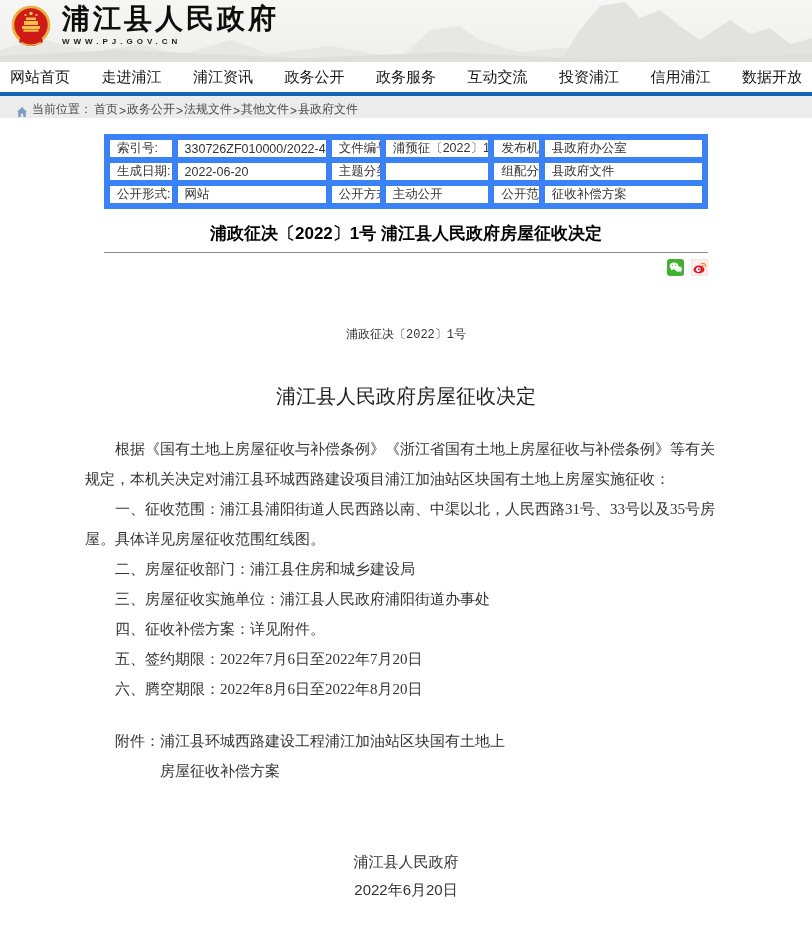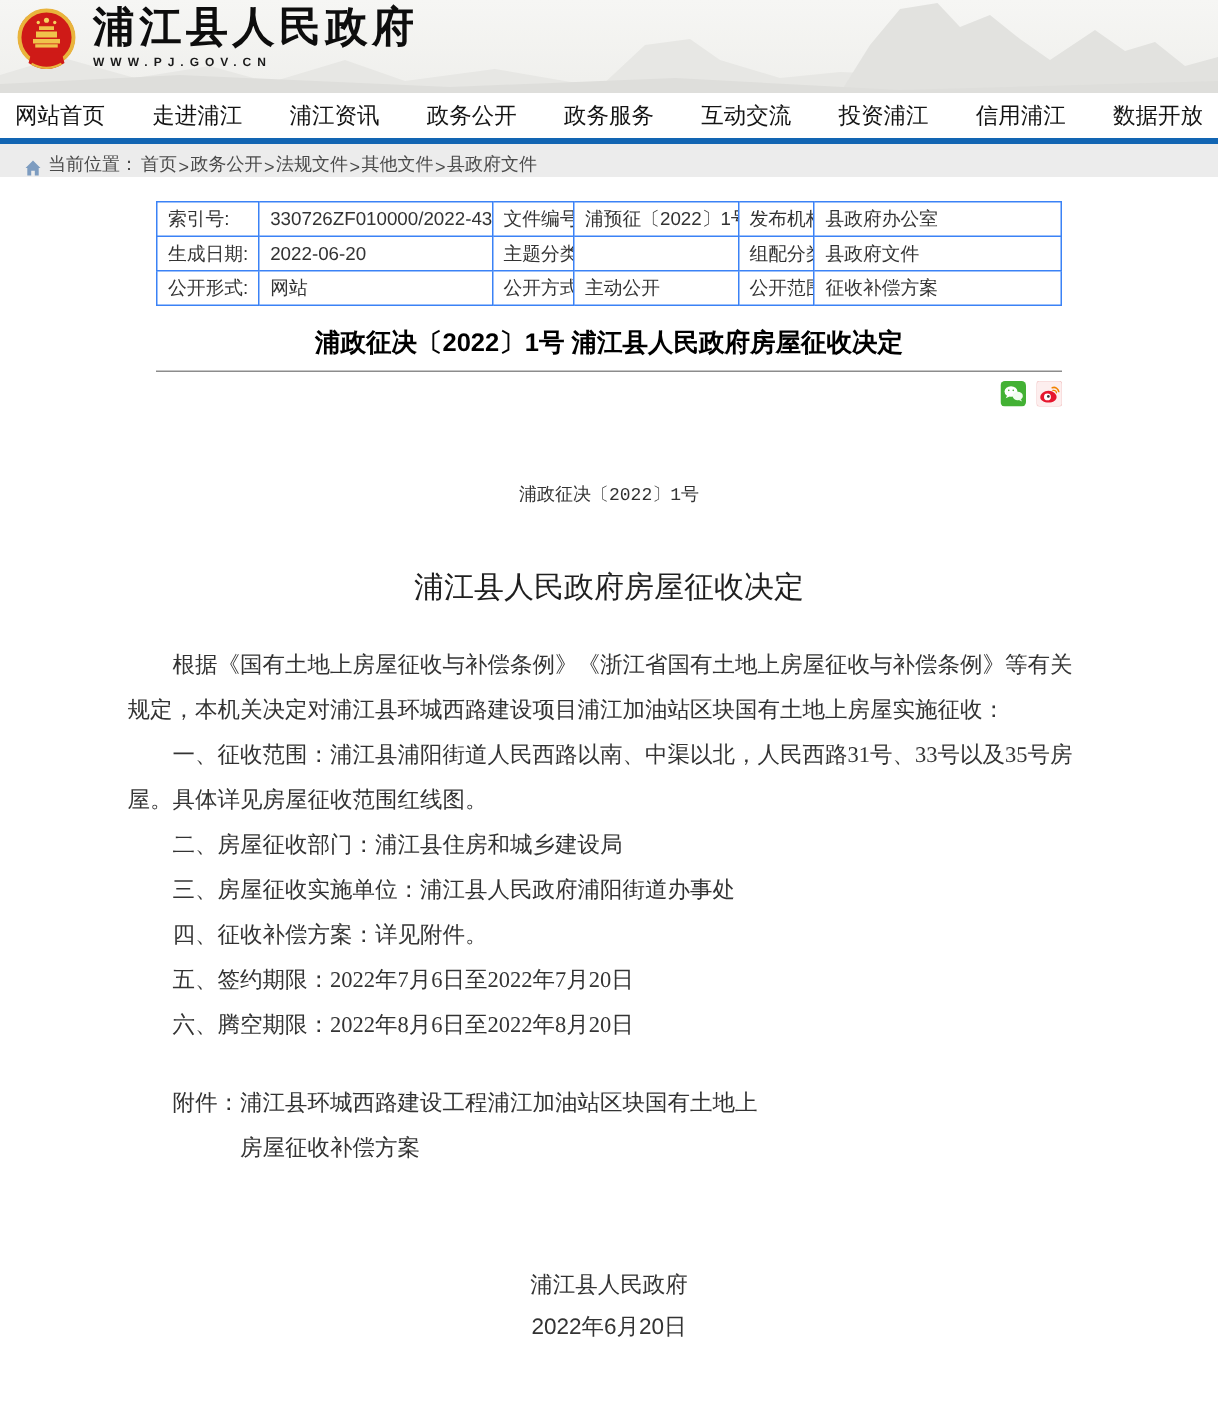--- a/index.html
+++ b/index.html
@@ -27,21 +27,21 @@
   .breadcrumb { height:22px; background:#ececec; display:flex; align-items:flex-end; padding:0 16px; font-size:12px; color:#4a4a4a; }
   .home-ic { width:12px; height:12px; margin-right:4px; }
   .crumb { color:#4a4a4a; cursor:pointer; }
   .crumb-label { margin-right:2px; }
   .crumb-sep { margin:0 1px; }
 
   
   .content { background:#fff; }
 
   table.meta { width:604px; margin:16px auto 0; border-collapse:collapse; table-layout:fixed; font-size:12.5px; color:#333; }
-  table.meta td { border:1px solid #3b82f6; height:23px; padding:0 7px; overflow:hidden; white-space:nowrap; }
+  table.meta td { border:6px solid #3b82f6; height:23px; padding:0 7px; overflow:hidden; white-space:nowrap; }
 
   .article-title { text-align:center; font-size:17px; font-weight:bold; color:#000; margin:13px auto 7px; width:604px; }
   .title-divider { width:604px; margin:0 auto; border-top:1px solid #8c8c8c; }
   .publish-row { width:604px; margin:5px auto 0; position:relative; height:30px; }
   .publish-text { text-align:center; font-size:13px; color:#333; line-height:24px; }
   .pub-gap { display:inline-block; width:26px; }
   .share-icons { position:absolute; right:0; top:1px; display:flex; gap:7px; }
   .share-icons svg { width:17px; height:17px; cursor:pointer; }
 
   .doc-number { text-align:center; font-size:12px; color:#333; margin-top:38px;font-family:Liberation Mono, monospace; }

